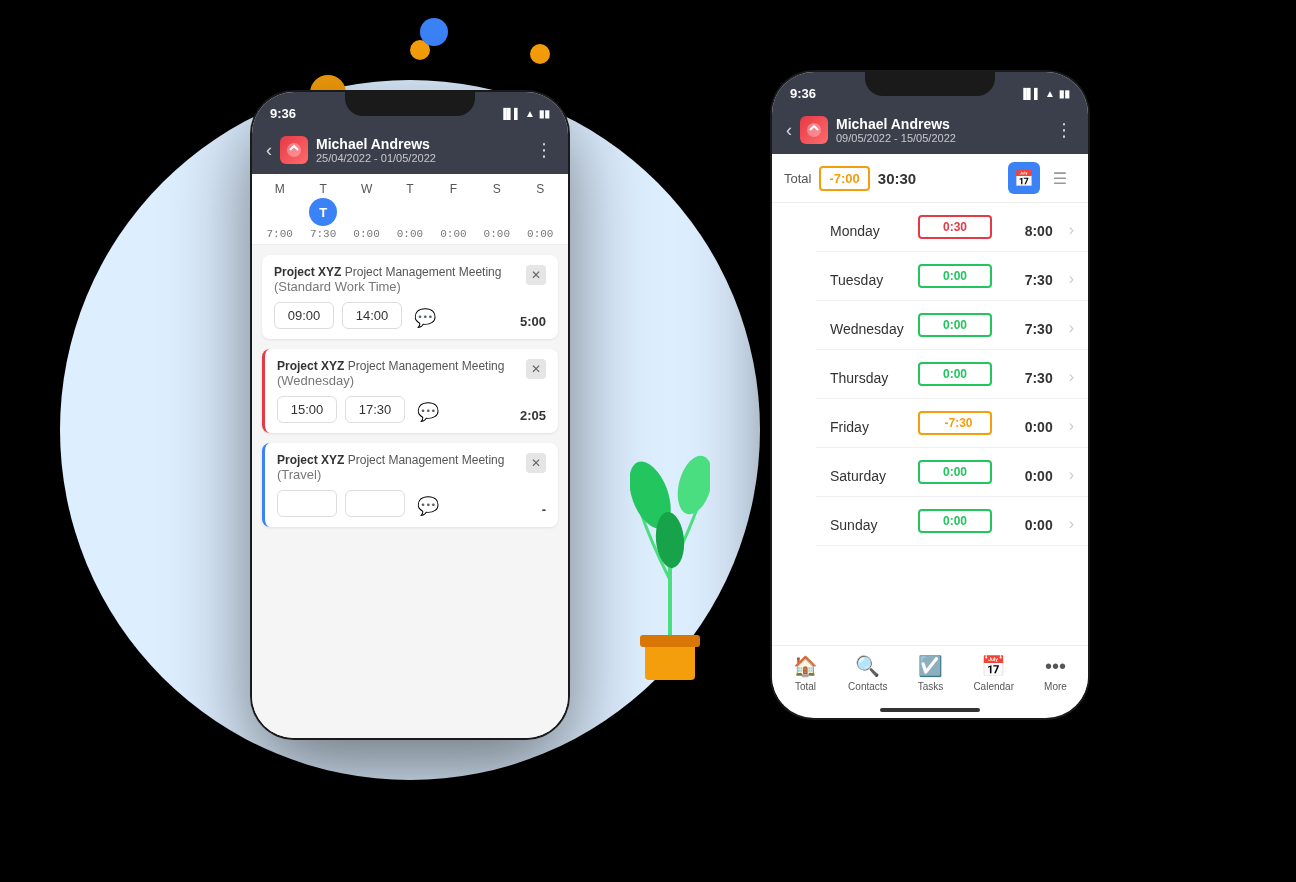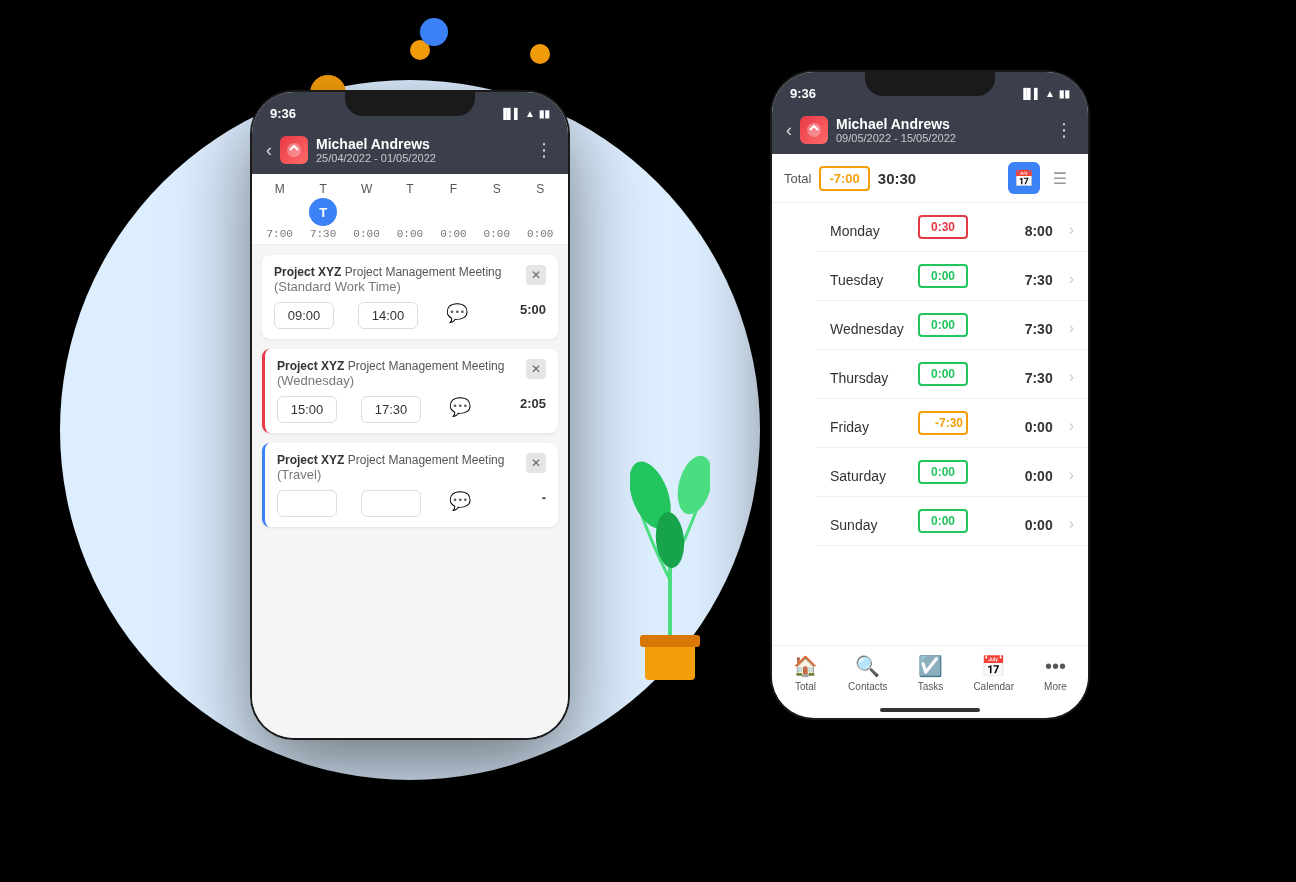--- a/index.html
+++ b/index.html
@@ -263,22 +263,22 @@
       display: flex;
       align-items: center;
       justify-content: center;
       font-size: 12px;
       color: #666;
       cursor: pointer;
     }
 
     .entry-times {
       display: flex;
-      align-items: flex-start;
-      gap: 24px;
+      align-items: flex-end;
+      gap: 8px;
     }
 
     .time-input {
       border: 1px solid #ddd;
       border-radius: 6px;
       padding: 5px 8px;
       font-size: 13px;
       color: #333;
       background: #fff;
       width: 60px;
@@ -392,21 +392,21 @@
       color: #333;
       width: 80px;
       flex-shrink: 0;
     }
 
     .overtime-badge {
       padding: 3px 8px;
       border-radius: 4px;
       font-size: 12px;
       font-weight: 700;
-      width: 50px;
+      width: 74px;
       text-align: center;
       flex-shrink: 0;
     }
 
     .overtime-red {
       border: 2px solid #e63946;
       color: #e63946;
     }
 
     .overtime-green {

